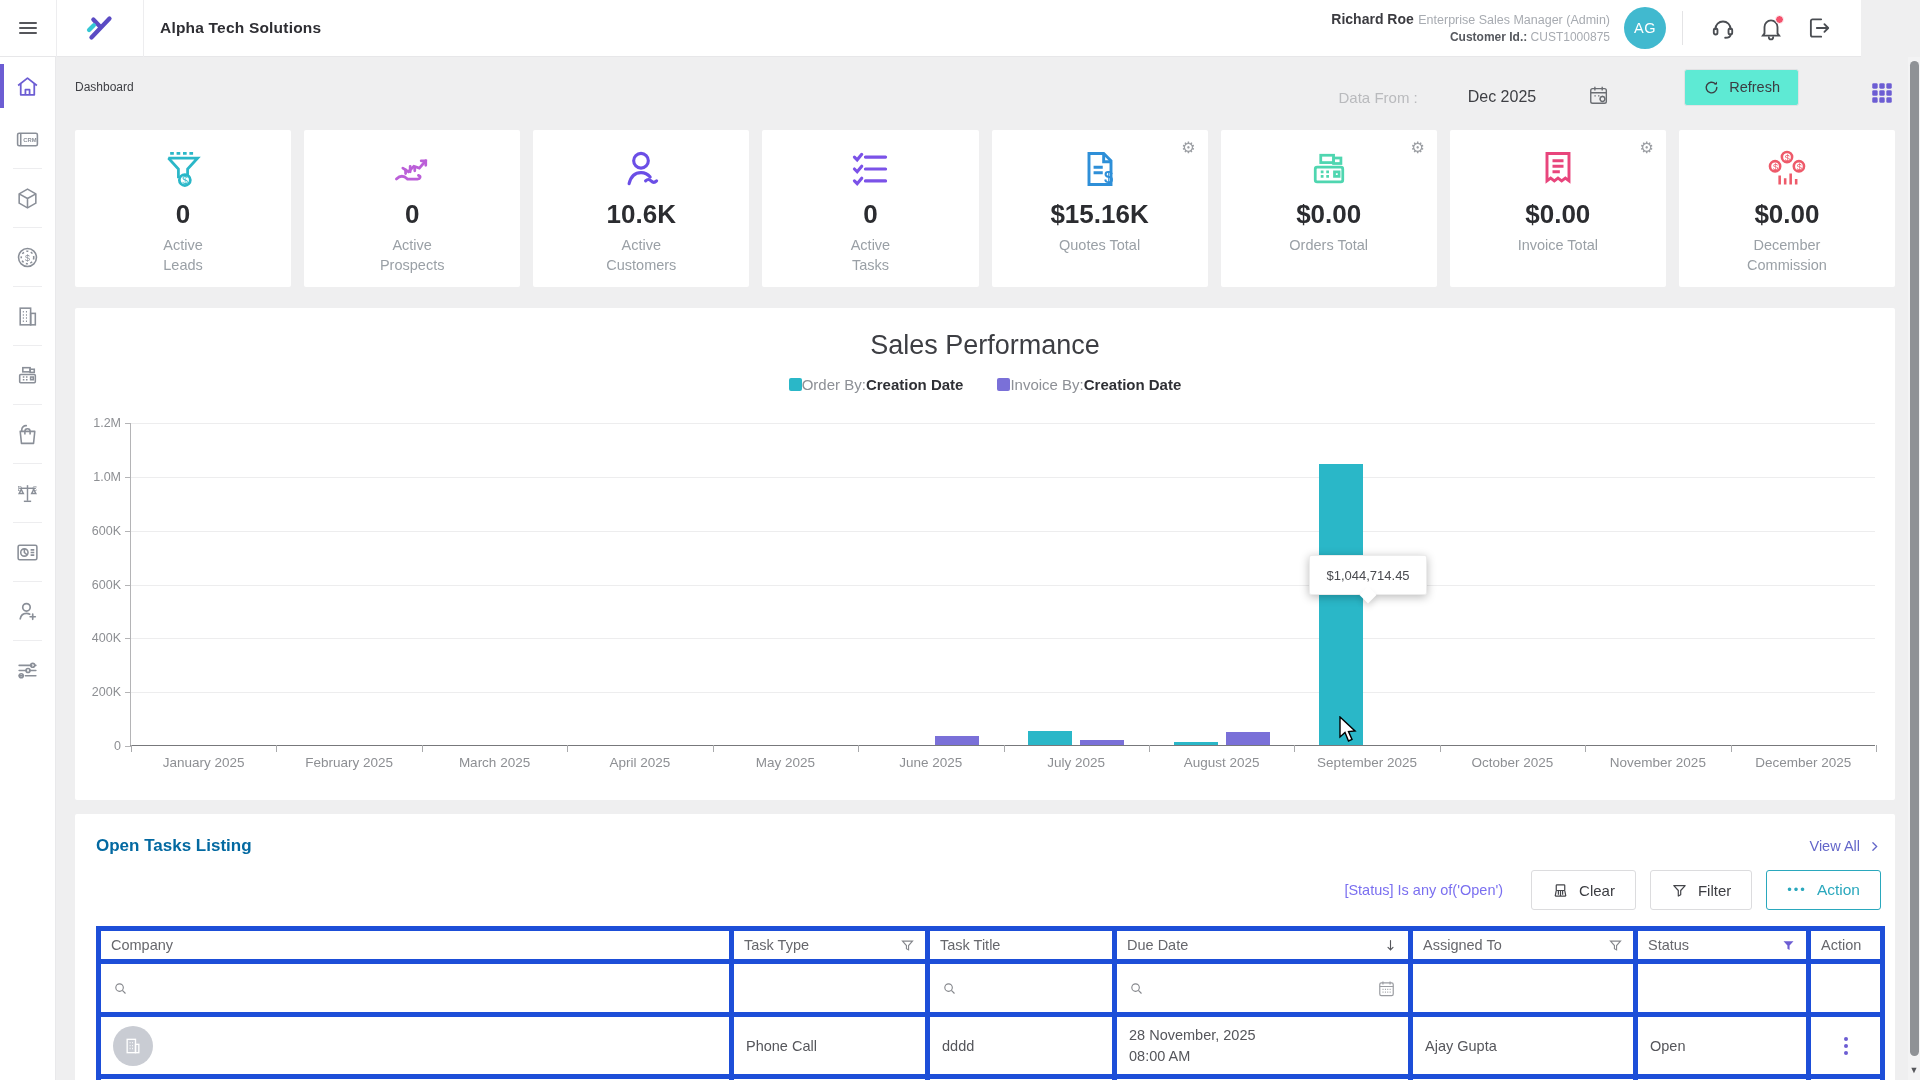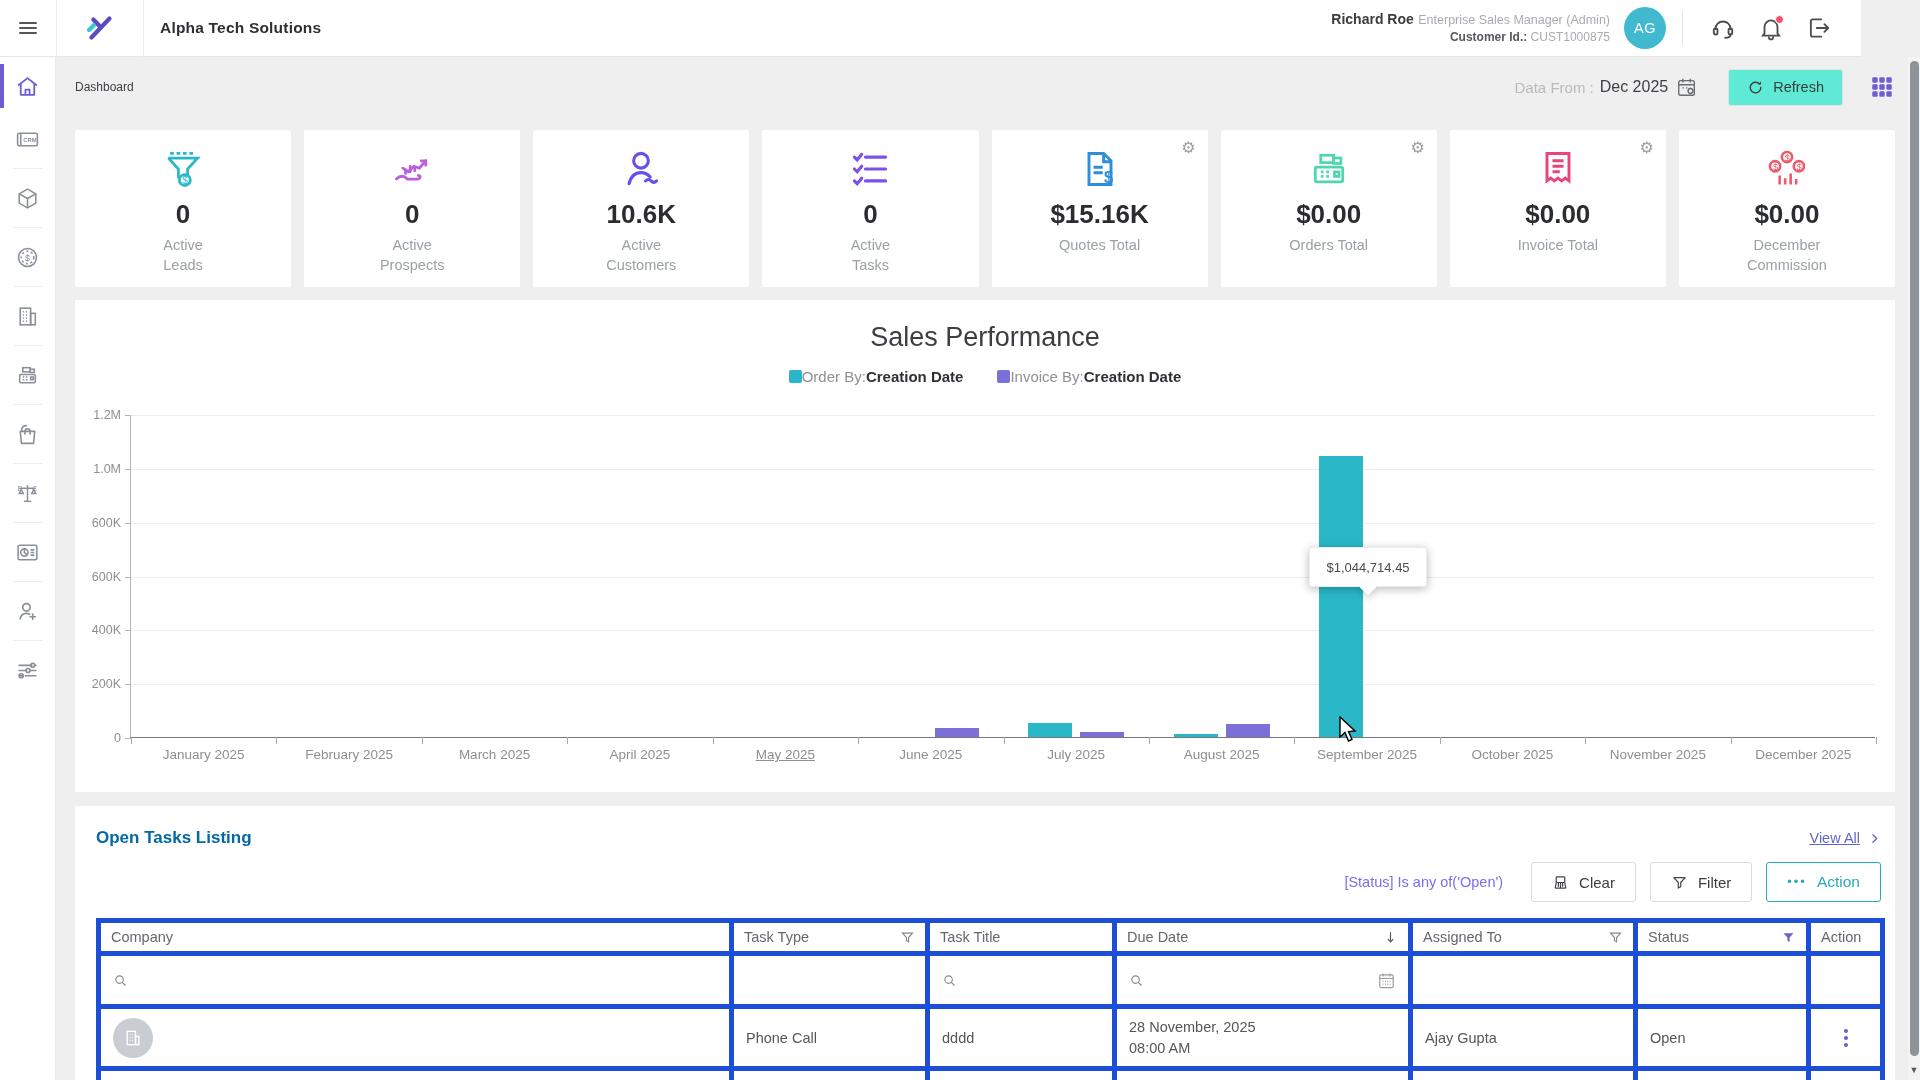--- a/index.html
+++ b/index.html
@@ -37,21 +37,21 @@
                color:#8a8f98; position:relative; cursor:pointer; }
   .side-item svg { width:25px; height:25px; }
   .side-item.active { color:#6c5dd3; }
   .side-item.active::before { content:""; position:absolute; left:0; top:2px; bottom:2px; width:4px; background:#6c5dd3; }
   .side-sep { height:1px; background:#ededef; margin:3px 13px; }
 
   
   .main { position:absolute; left:56px; top:57px; right:12px; bottom:0; padding:0 13px 0 19px; }
   .page-head { height:60px; display:flex; align-items:center; }
   .page-title { font-size:12px; color:#3f4045; }
-  .ph-right { margin-left:auto; display:flex; align-items:center; }
+  .ph-right { margin-left:auto; display:flex; align-items:flex-end;gap:44px; }
   .datafrom-label { color:#b9babd; font-size:15px; }
   .datafrom-value { color:#3f4045; font-size:16px; margin-left:6px; }
   .cal-gear { width:22px; height:22px; color:#6a6d72; margin-left:8px; cursor:pointer; }
   .cal-gear svg { width:100%; height:100%; }
   .refresh-btn { margin-left:30px; background:#5eead4; border:1px solid #e2e2e4; border-radius:3px;
                  height:37px; padding:0 18px; display:flex; align-items:center; gap:9px;
                  font-size:14.5px; color:#3c3d42; cursor:pointer; }
   .refresh-btn svg { width:17px; height:17px; color:#3c3d42; }
   .grid-btn { margin-left:26px; width:26px; height:26px; cursor:pointer; }
   .grid-btn svg { width:100%; height:100%; }
@@ -61,21 +61,21 @@
   .kpi-card { position:relative; flex:1 1 0; height:157px; background:#fff; border-radius:2px;
               display:flex; flex-direction:column; align-items:center; text-align:center;
               padding-top:15px; cursor:pointer; }
   .kpi-icon { height:48px; display:flex; align-items:center; }
   .kpi-icon svg { width:44px; height:44px; }
   .kpi-value { font-size:26px; font-weight:bold; color:#2b2c30; margin-top:6px; }
   .kpi-label { font-size:14.5px; color:#9aa0a6; line-height:20px; margin-top:5px; white-space:pre-line; }
   .kpi-gear { position:absolute; right:12px; top:10px; font-size:16px; color:#9b9ea3; cursor:pointer; line-height:16px;}
 
   
-  .chart-card { position:relative; margin-top:13px; height:492px; background:#fff; border-radius:2px; }
+  .chart-card { position:relative; margin-top:21px; height:492px; background:#fff; border-radius:2px; }
   .chart-title { text-align:center; padding-top:22px; font-size:27px; color:#3d3e43; }
   .chart-legend { display:flex; justify-content:center; gap:34px; margin-top:15px; align-items:center; }
   .legend-item { display:flex; align-items:center; gap:0; font-size:15px; }
   .legend-swatch { width:13px; height:13px; border-radius:2px; }
   .legend-prefix { color:#8d9096; }
   .legend-value { color:#2f3035; font-weight:bold; }
   .plot { position:relative; margin:30px 0 0 55px; width:1745px; height:323px;
           border-left:1px solid #b4b4b6; border-bottom:1px solid #77787b; }
   .gridline { position:absolute; left:0; width:100%; height:1px; background:#ededee; }
   .ytick { position:absolute; left:-6px; width:6px; height:1px; background:#b4b4b6; }
@@ -91,21 +91,21 @@
   .chart-tooltip::after { content:""; position:absolute; left:50%; bottom:-7px; width:12px; height:12px;
                    background:#fff; transform:translateX(-50%) rotate(45deg);
                    box-shadow:3px 3px 6px rgba(0,0,0,.12); }
 
   
   .tasks-card { margin-top:14px; background:#fff; border-radius:2px; padding:22px 14px 0 21px; height:400px; }
   .tasks-head { display:flex; align-items:center; }
   .tasks-title { font-size:17px; font-weight:bold; color:#0369a1; }
   .view-all { margin-left:auto; display:flex; align-items:center; gap:8px; color:#6366c9;
               font-size:14.5px; cursor:pointer; }
-  .view-all .va-text { text-decoration:underline; }
+  .view-all .va-text { }
   .view-all svg { width:13px; height:13px; }
   .filter-row { margin-top:14px; display:flex; align-items:center; justify-content:flex-end; gap:14px; }
   .filter-chip { color:#7a6ff0; font-size:14.5px; margin-right:14px; }
   .t-btn { height:40px; background:#fff; border:1px solid #dcdcde; border-radius:3px; padding:0 20px;
            display:flex; align-items:center; gap:10px; font-size:15px; color:#3c3d42; cursor:pointer; }
   .t-btn svg { width:17px; height:17px; color:#44454a; }
   .t-btn.action { border:1.5px solid #2aa8bd; color:#2aa8bd; font-size:15.5px; }
   .action-dots { color:#2aa8bd; font-size:13px; letter-spacing:2px; line-height:10px; }
 
   table.tasks { width:100%; border-collapse:collapse; margin-top:16px; table-layout:fixed; }
@@ -472,21 +472,21 @@
           <div class="ylabel" style="top: 0px;">1.2M</div>
           <div class="xtick" style="left: 0px;"></div>
           <div class="xlabel" style="left: 0px; width: 145.417px;">January 2025</div>
           <div class="xtick" style="left: 145.417px;"></div>
           <div class="xlabel" style="left: 145.417px; width: 145.417px;">February 2025</div>
           <div class="xtick" style="left: 290.833px;"></div>
           <div class="xlabel" style="left: 290.833px; width: 145.417px;">March 2025</div>
           <div class="xtick" style="left: 436.25px;"></div>
           <div class="xlabel" style="left: 436.25px; width: 145.417px;">April 2025</div>
           <div class="xtick" style="left: 581.667px;"></div>
-          <div class="xlabel" style="left: 581.667px; width: 145.417px; text-decoration: underline;">May 2025</div>
+          <div class="xlabel" style="left: 581.667px; width: 145.417px;">May 2025</div>
           <div class="xtick" style="left: 727.083px;"></div>
           <div class="xlabel" style="left: 727.083px; width: 145.417px;">June 2025</div>
           <div class="xtick" style="left: 872.5px;"></div>
           <div class="xlabel" style="left: 872.5px; width: 145.417px;">July 2025</div>
           <div class="xtick" style="left: 1017.92px;"></div>
           <div class="xlabel" style="left: 1017.92px; width: 145.417px;">August 2025</div>
           <div class="xtick" style="left: 1163.33px;"></div>
           <div class="xlabel" style="left: 1163.33px; width: 145.417px;">September 2025</div>
           <div class="xtick" style="left: 1308.75px;"></div>
           <div class="xlabel" style="left: 1308.75px; width: 145.417px;">October 2025</div>

